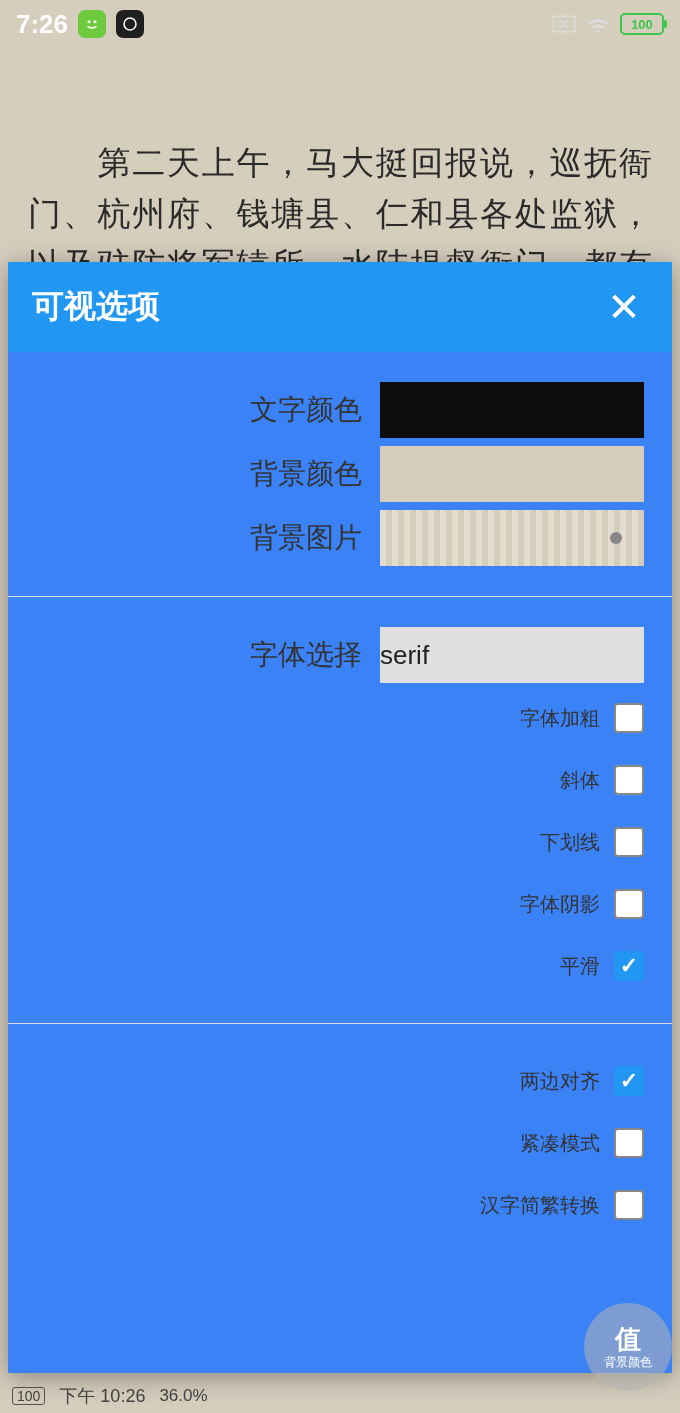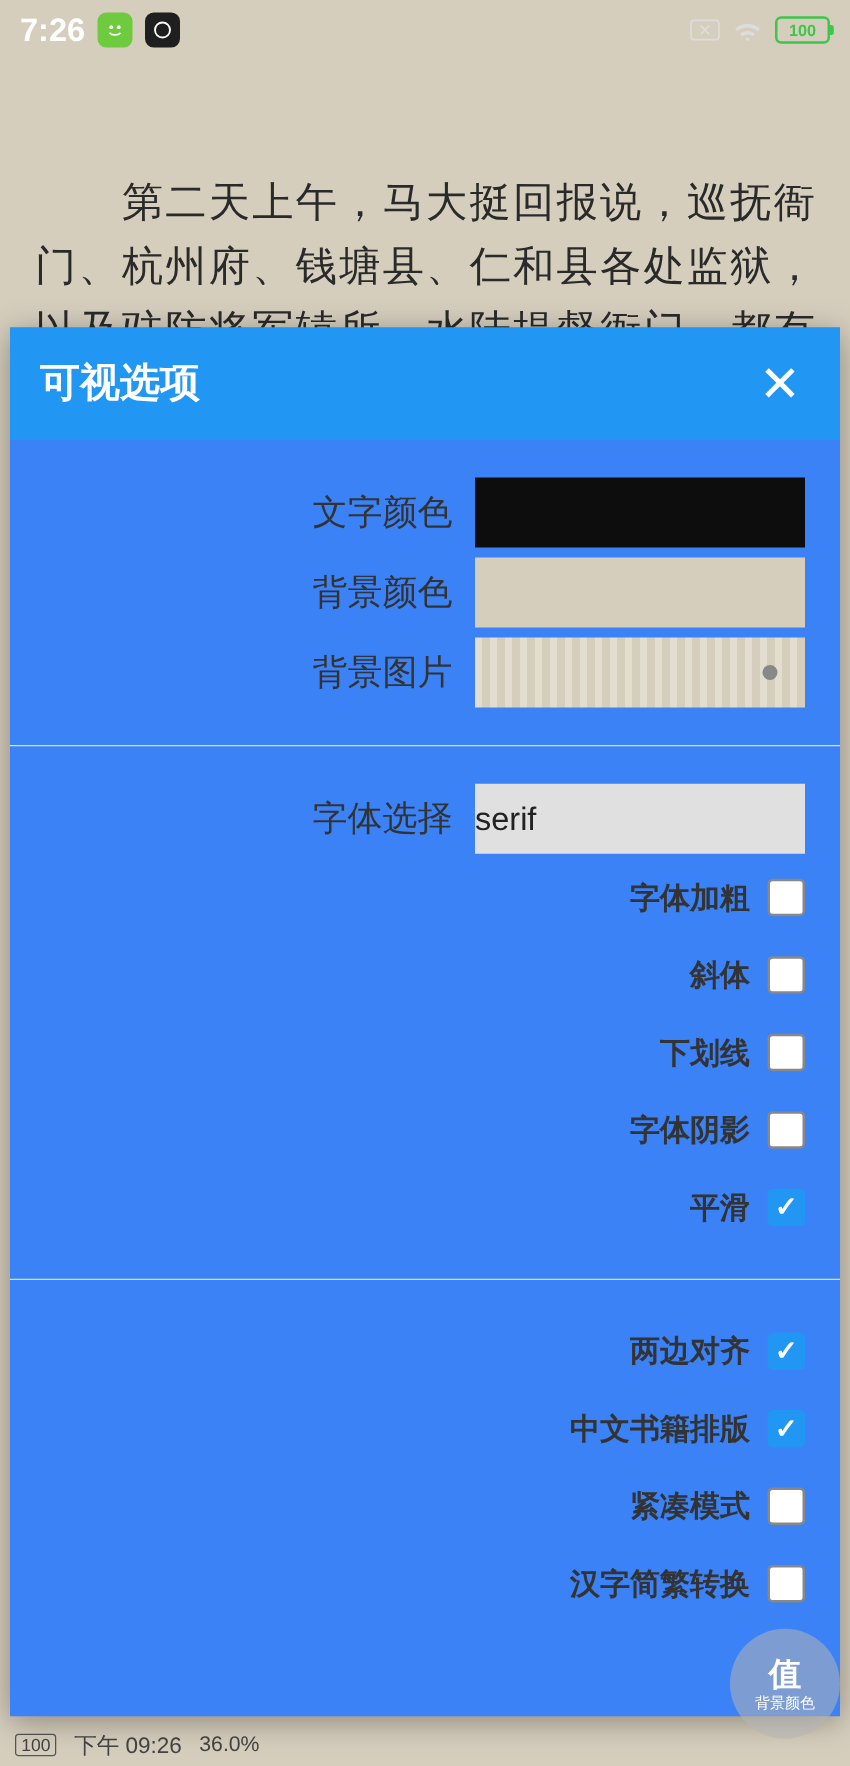--- a/index.html
+++ b/index.html
@@ -44,21 +44,21 @@
   .row-label { font-size: 28px; color: #333; text-align: right; }
   .swatch { width: 264px; height: 56px; }
   .swatch.text-color { background: #0d0d0d; }
   .swatch.bg-color { background: #d6cebd; }
   .swatch.bg-image { background: repeating-linear-gradient(90deg, #e3ddd0 0 6px, #d6cebd 6px 12px); position:relative; }
   .swatch.bg-image::after { content:""; position:absolute; right:22px; top:22px; width:12px; height:12px; border-radius:50%; background:#888; }
 
   .dropdown { width: 264px; height: 56px; background: #e0e0e0; display: flex; align-items: center; justify-content: flex-start; font-size: 26px; color: #222; }
 
   .check-row { display: flex; align-items: center; justify-content: flex-end; min-height: 62px; gap: 14px; }
-  .check-label { font-size: 24px; color: #333; font-weight: bold; }
+  .check-label { font-size: 20px; color: #333; }
   .checkbox { width: 30px; height: 30px; border: 2.5px solid #888; border-radius: 4px; background: #fff; display:flex; align-items:center; justify-content:center; }
   .checkbox.checked { background: #2196F3; border-color: #2196F3; color: #fff; }
   .checkbox.checked::after { content: "✓"; font-size: 22px; font-weight: bold; color: #fff; line-height: 1; }
 
   
   .watermark { position:absolute; right:8px; bottom:22px; width:88px; height:88px; border-radius:50%; background:rgba(180,180,180,0.55); display:flex; align-items:center; justify-content:center; flex-direction:column; font-size:12px; color:#fff; text-align:center; line-height:1.2; }
   .watermark-big { font-size:26px; font-weight:bold; }
 </style>
 </head>
 <body>
@@ -94,21 +94,21 @@
       </div>
     </div>
   </div>
 
   <div class="reader-bg">
     <div class="reader-text">　　第二天上午，马大挺回报说，巡抚衙门、杭州府、钱塘县、仁和县各处监狱，以及驻防将军辕所，水陆提督衙门，都有囚单</div>
   </div>
 
   <div class="bottom-bar">
     <span class="batt-small">100</span>
-    <span>下午 09:26</span>
+    <span>下午 10:26</span>
     <span class="bottom-right">36.0%</span>
   </div>
 
   <div class="dialog">
     <div class="dialog-header">
       <span class="dialog-title">可视选项</span>
       <span class="close-btn">✕</span>
     </div>
     <div class="dialog-body">
 
@@ -155,24 +155,20 @@
           <span class="checkbox checked"></span>
         </div>
       </div>
 
       <div class="section">
         <div class="check-row">
           <span class="check-label">两边对齐</span>
           <span class="checkbox checked"></span>
         </div>
         <div class="check-row">
-          <span class="check-label">中文书籍排版</span>
-          <span class="checkbox checked"></span>
-        </div>
-        <div class="check-row">
           <span class="check-label">紧凑模式</span>
           <span class="checkbox"></span>
         </div>
         <div class="check-row">
           <span class="check-label">汉字简繁转换</span>
           <span class="checkbox"></span>
         </div>
       </div>
 
     </div>

